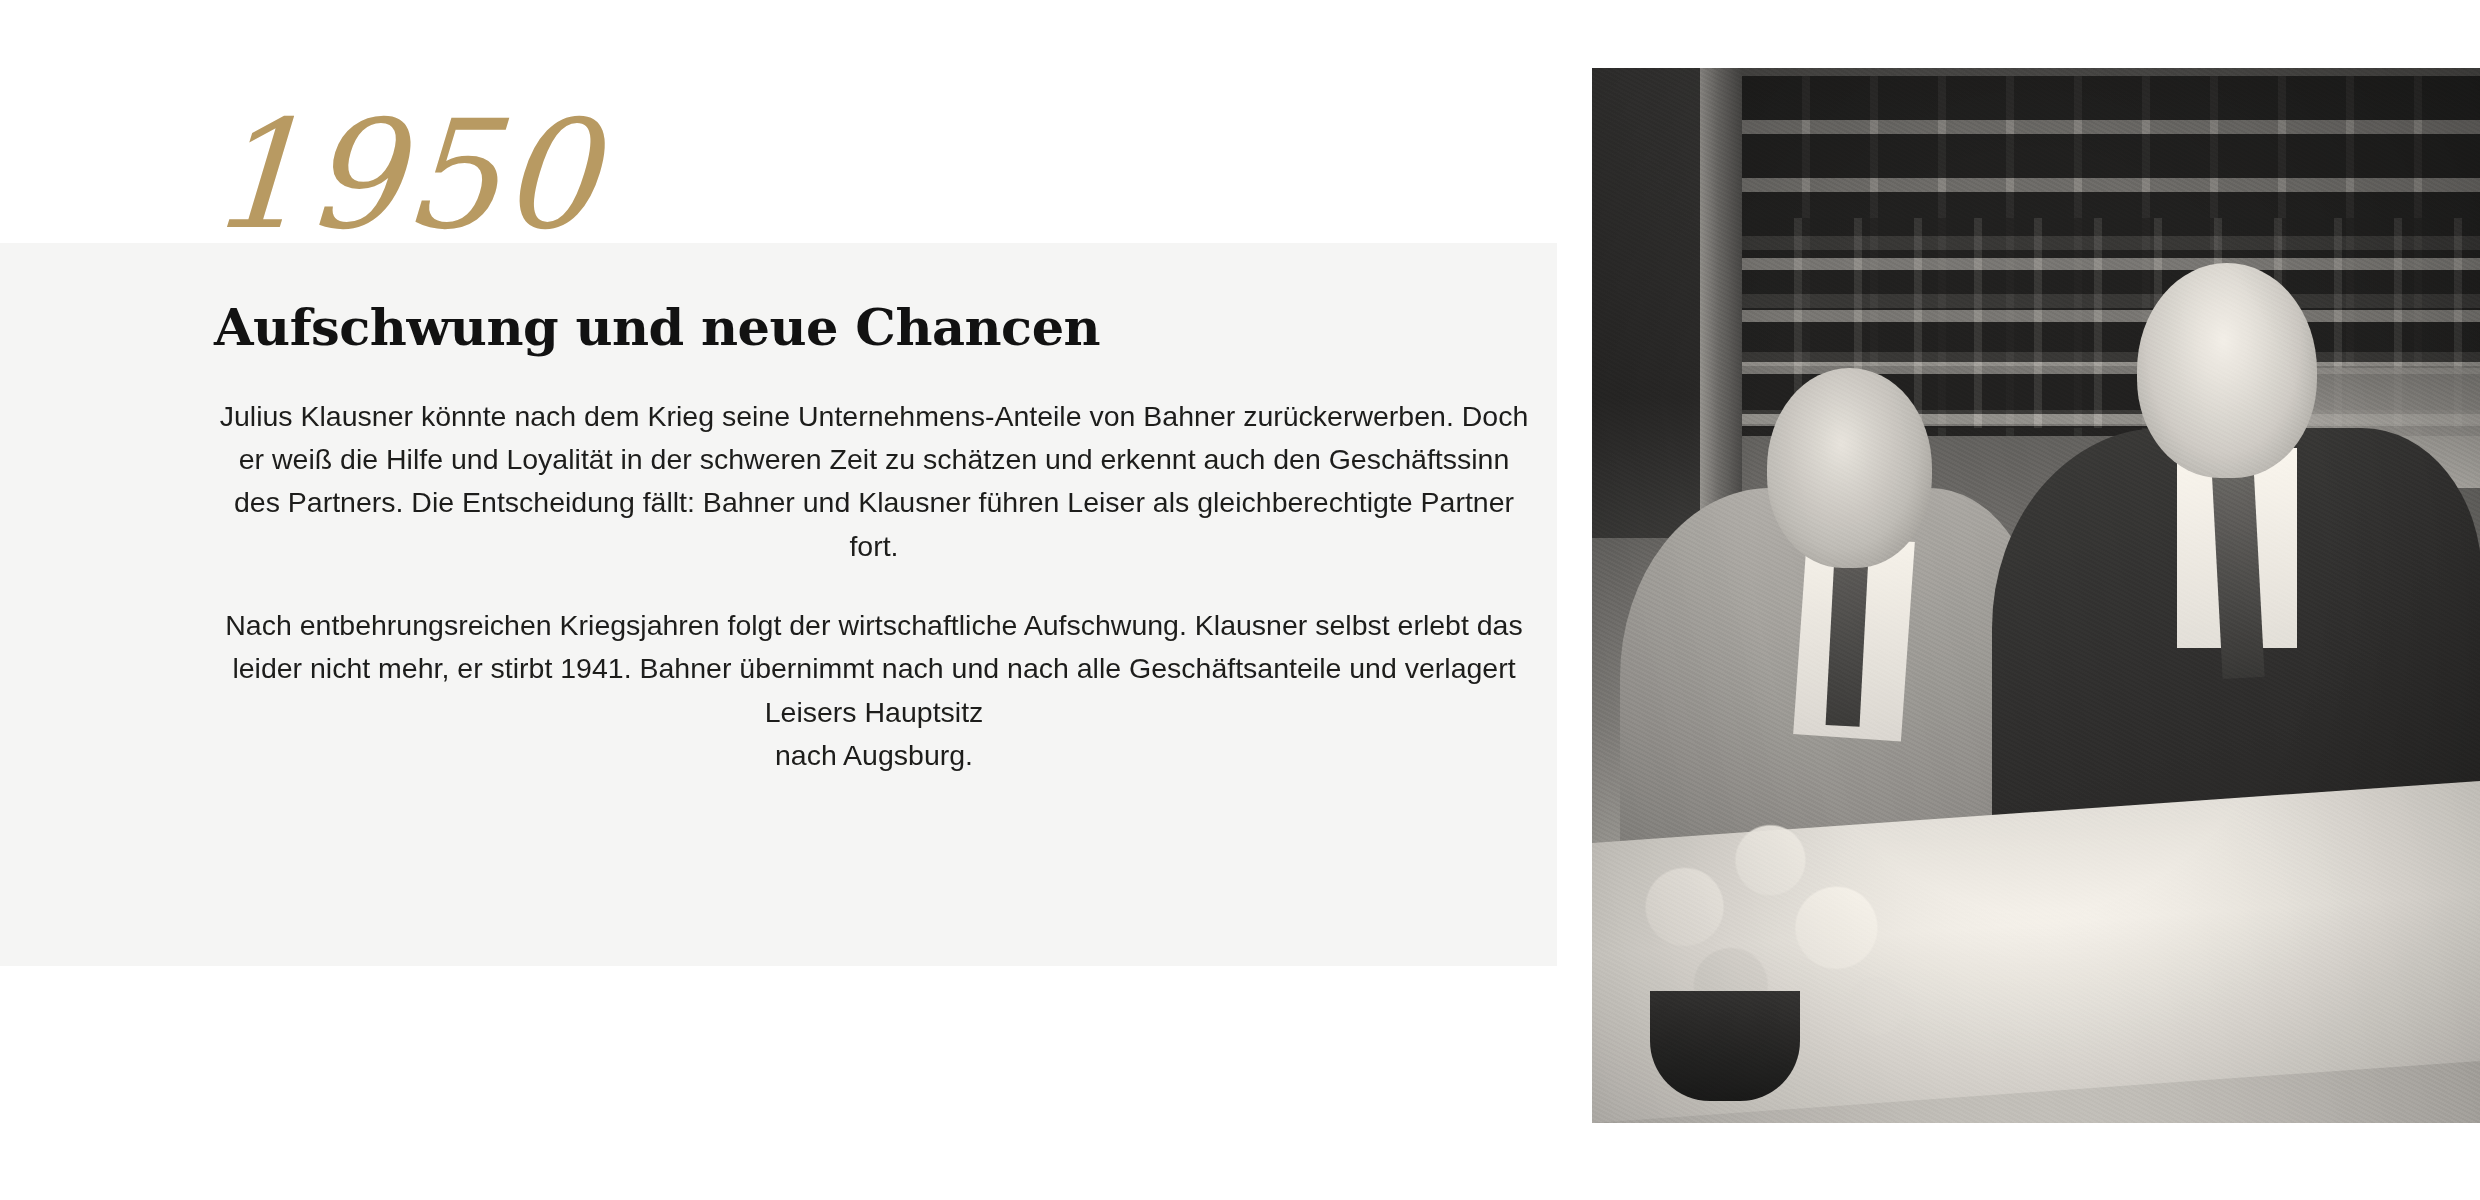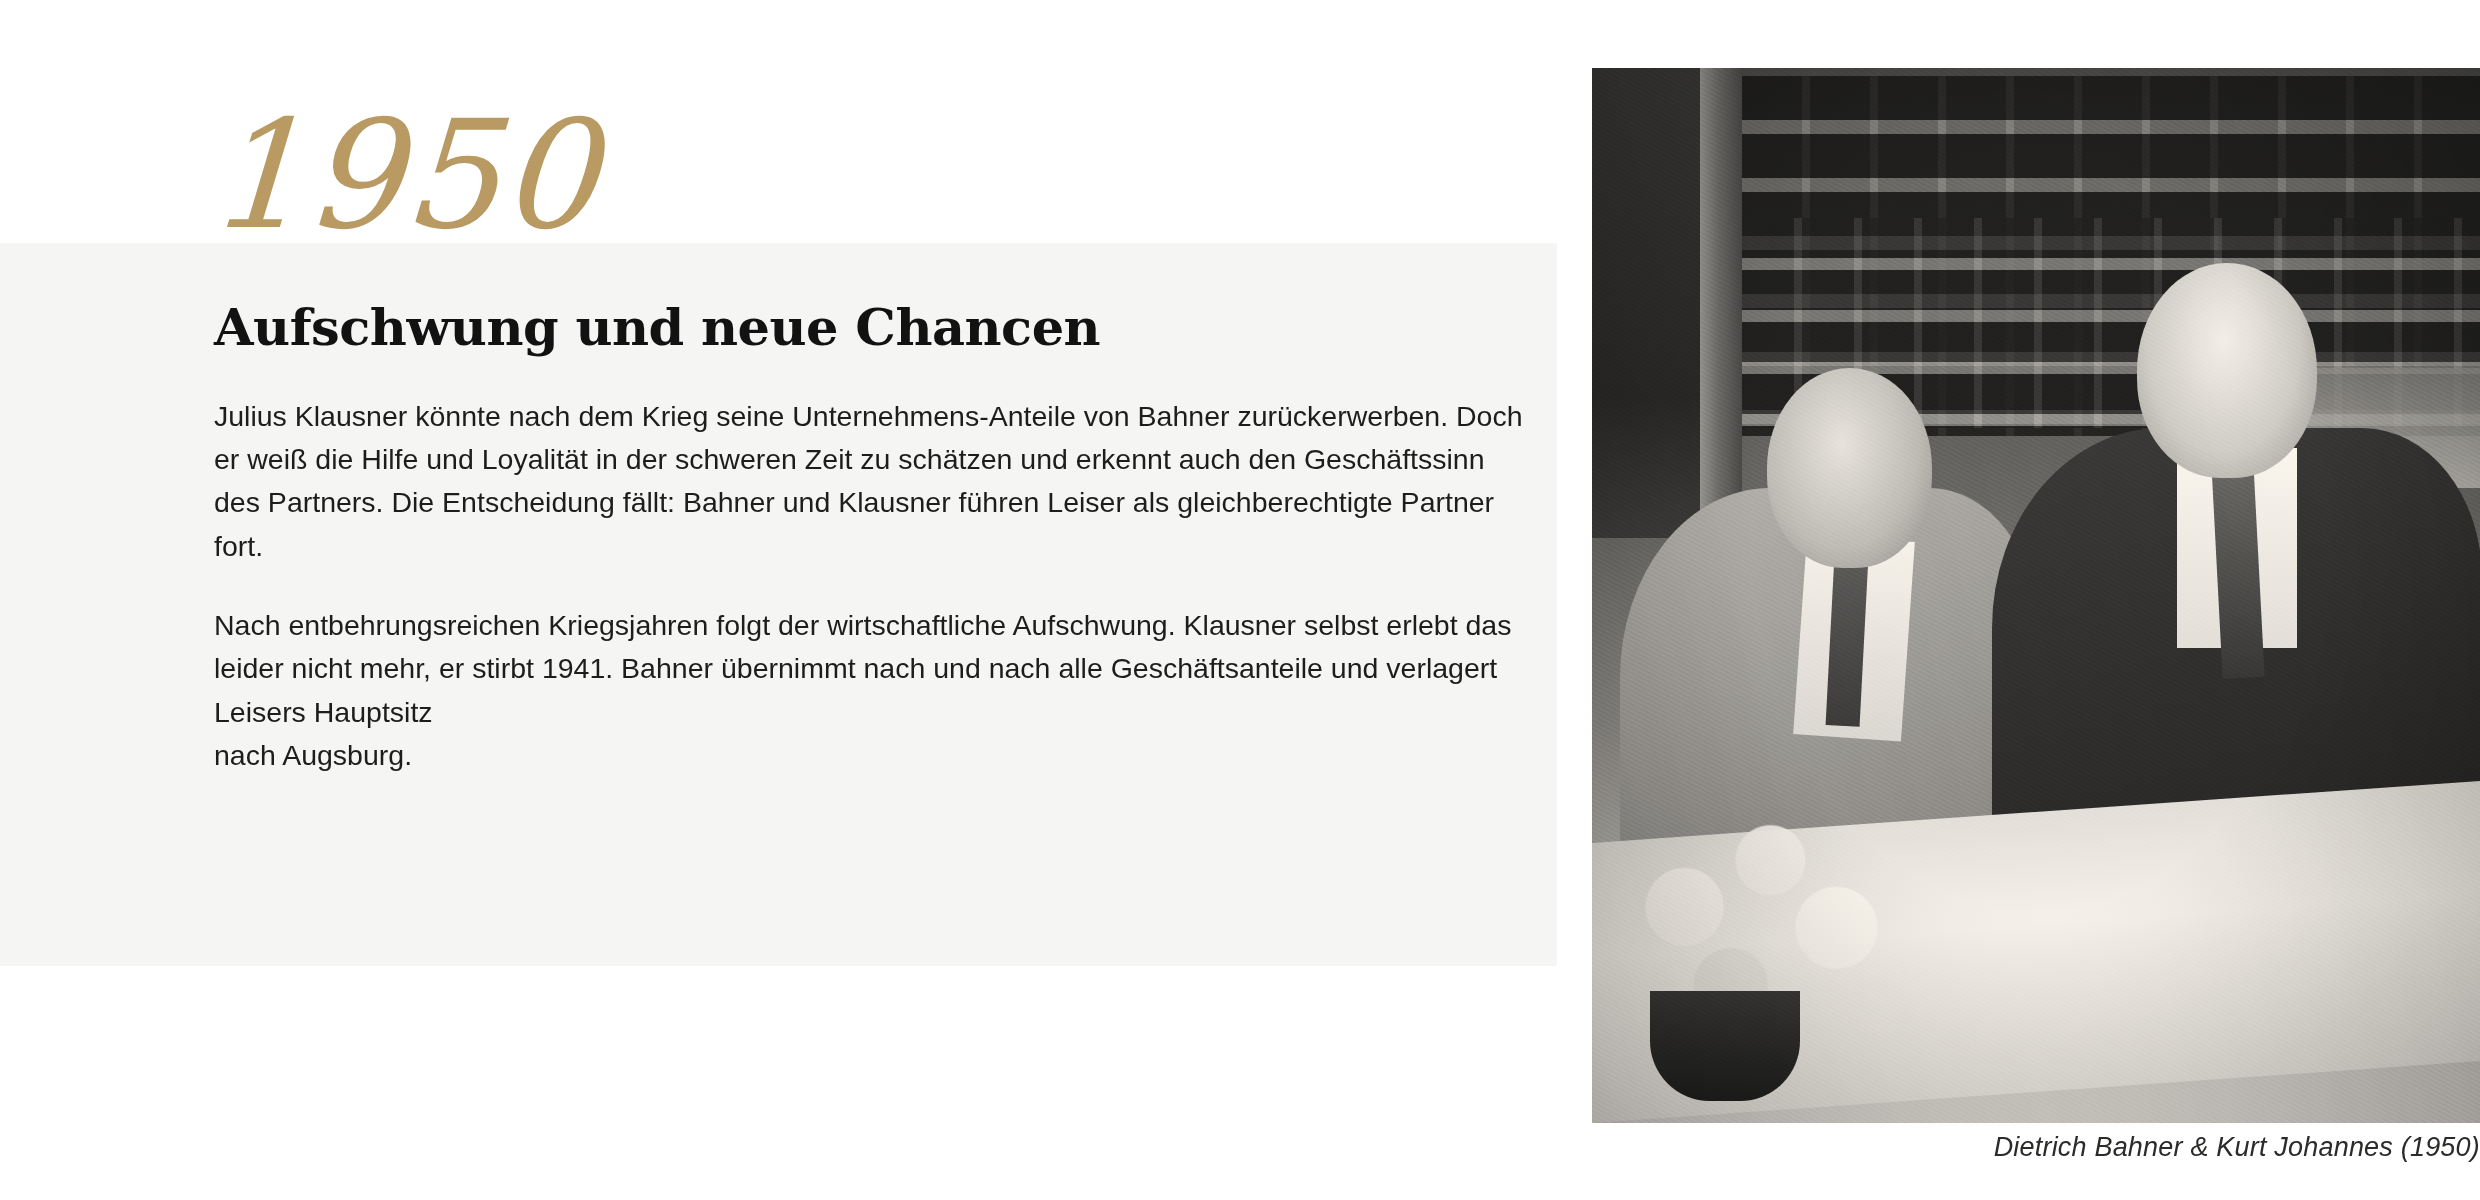--- a/index.html
+++ b/index.html
@@ -67,20 +67,21 @@
 
   .para {
     font-family: "Liberation Sans", sans-serif;
     font-weight: 400;
     font-size: 28.5px;
     line-height: 1.52;
     color: #1d1d1b;
     margin: 0 0 36px 0;
     max-width: 1320px;
     white-space: pre-line;
+    text-align: center;
   }
   .para:last-child { margin-bottom: 0; }
 
   
   .photo-wrap {
     position: absolute;
     left: 1592px;
     top: 68px;
     width: 888px;
     height: 1055px;
@@ -265,15 +266,14 @@
       <div class="ph-man2-tie"></div>
       <div class="ph-man2-head"></div>
       <div class="ph-table"></div>
       <div class="ph-flowers"></div>
       <div class="ph-vase"></div>
       <div class="ph-vignette"></div>
       <div class="ph-grain"></div>
     </div>
   </div>
 
-  <div class="caption">Dietrich Bahner &amp; Kurt Johannes (1950)</div>
 
 </div>
 
 </body></html>

